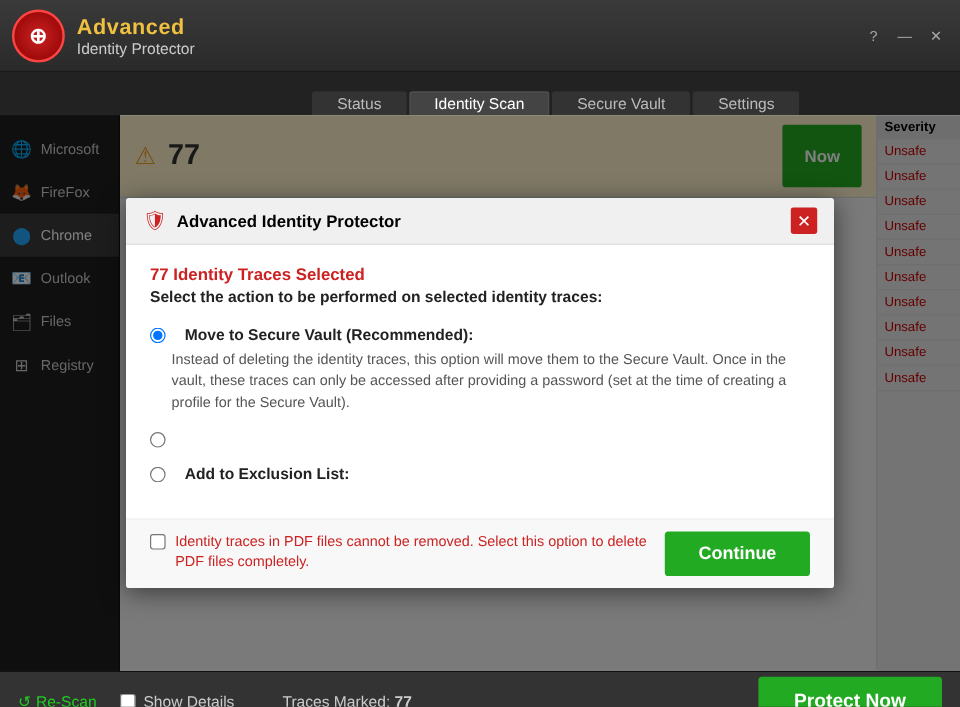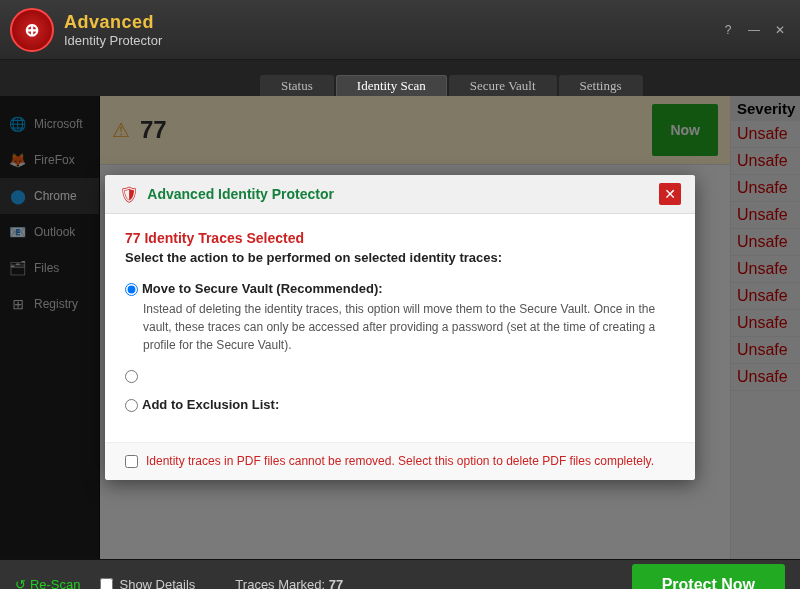--- a/index.html
+++ b/index.html
@@ -97,21 +97,20 @@
     .nav-tab {
       padding: 2px 20px;
       color: #bbb;
       cursor: pointer;
       font-size: 13px;
       border: 1px solid transparent;
       border-bottom: none;
       border-radius: 3px 3px 0 0;
       margin-right: 2px;
       background: #333;
-      font-family: Liberation Serif, serif;
     }
 
     .nav-tab.active {
       background: #444;
       color: white;
       border-color: #555;
     }
 
     
     .main-content {
@@ -194,28 +193,28 @@
       width: 70px;
       background: #e8e8e8;
       border-left: 1px solid #ddd;
       font-size: 11px;
     }
 
     .severity-header {
       padding: 4px 6px;
       background: #ddd;
       font-weight: bold;
-      font-size: 15px;
+      font-size: 11px;
     }
 
     .severity-item {
       padding: 4px 6px;
       border-bottom: 1px solid #ddd;
       color: #555;
-      font-size: 16px;
+      font-size: 11px;
     }
 
     .severity-unsafe { color: #cc0000; }
 
     
     .bottom-bar {
       height: 50px;
       background: #333;
       display: flex;
       align-items: center;
@@ -291,21 +290,21 @@
     }
 
     .modal-header-icon {
       color: #cc2222;
       font-size: 16px;
     }
 
     .modal-title {
       font-size: 14px;
       font-weight: bold;
-      color: #15803d;
+      color: #000000;
       flex: 1;
     }
 
     .modal-close {
       background: #cc2222;
       color: white;
       border: none;
       width: 22px;
       height: 22px;
       cursor: pointer;
@@ -334,21 +333,21 @@
       margin-bottom: 16px;
     }
 
     .option-group {
       margin-bottom: 14px;
     }
 
     .option-label {
       display: flex;
       align-items: flex-start;
-      gap: 4px;
+      gap: 16px;
       font-weight: bold;
       color: #222;
       font-size: 13px;
       margin-bottom: 4px;
       cursor: pointer;
     }
 
     .option-label input[type="radio"] {
       margin-top: 2px;
       flex-shrink: 0;
@@ -509,20 +508,21 @@
               <span>Add to Exclusion List:</span>
             </label>
           </div>
         </div>
 
         <div class="modal-footer">
           <div class="pdf-checkbox-area">
             <input type="checkbox" style="">
             <span class="pdf-text">Identity traces in PDF files cannot be removed. Select this option to delete PDF files completely.</span>
           </div>
+          <button class="continue-btn">Continue</button>
         </div>
       </div>
     </div>
   </div>
 
   <div class="bottom-bar">
     <button class="rescan-btn">
       <span>↺</span>
       <span>Re-Scan</span>
     </button>

